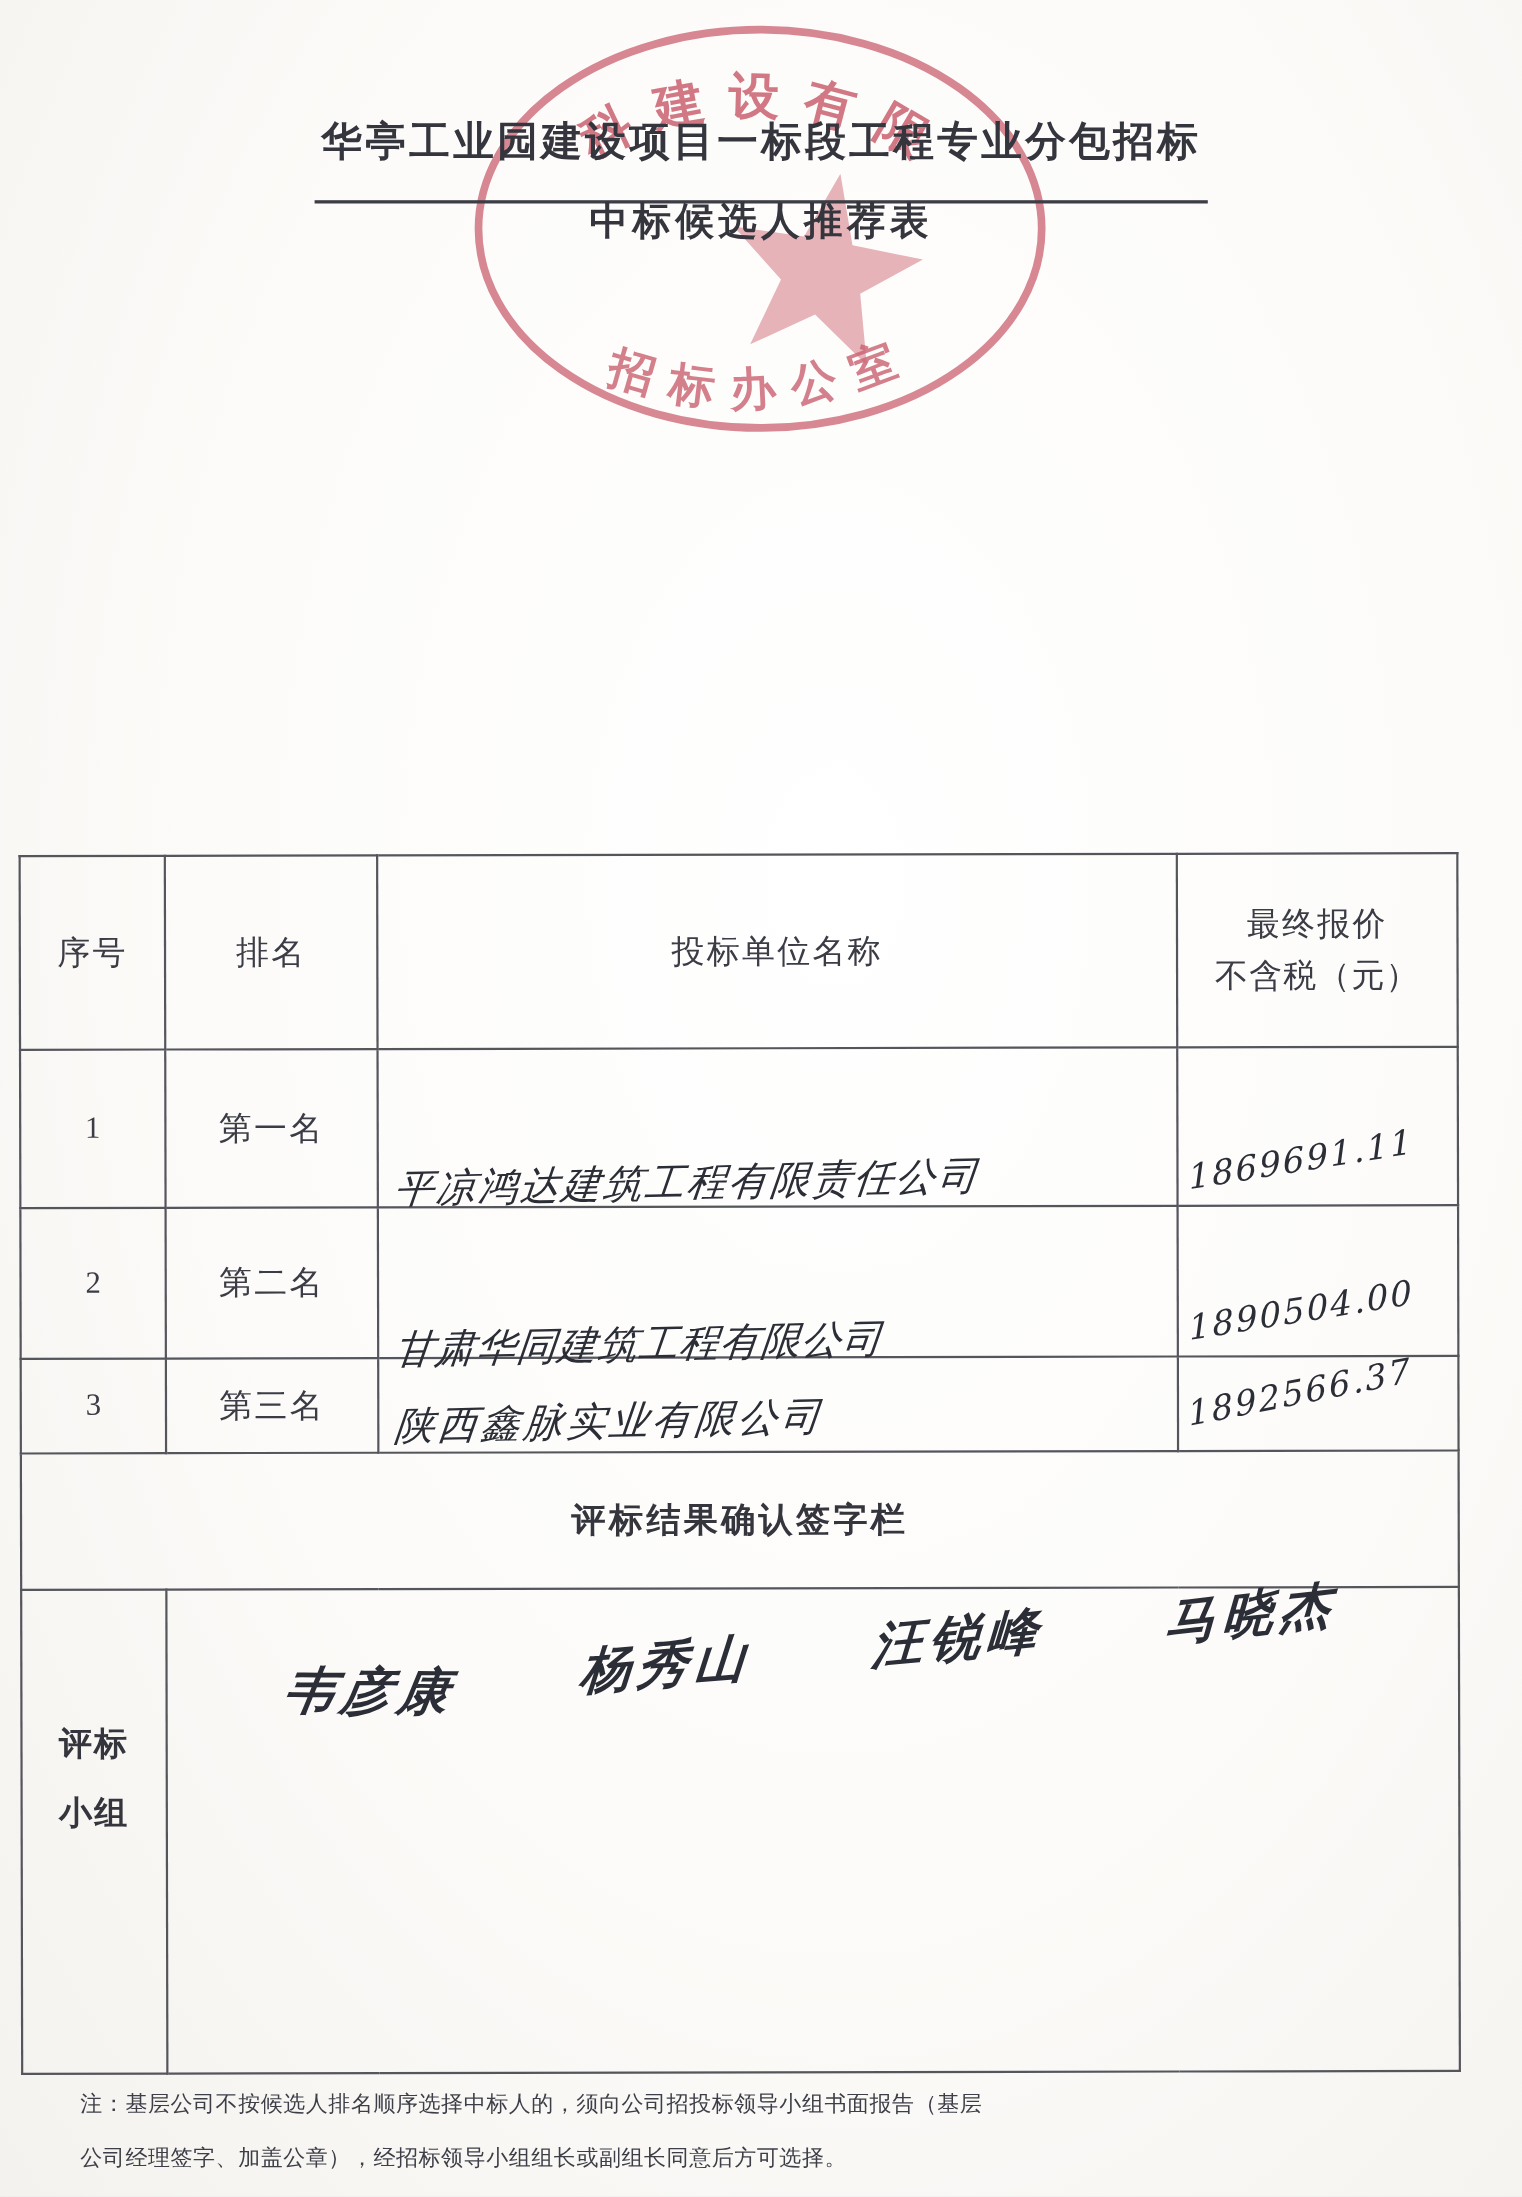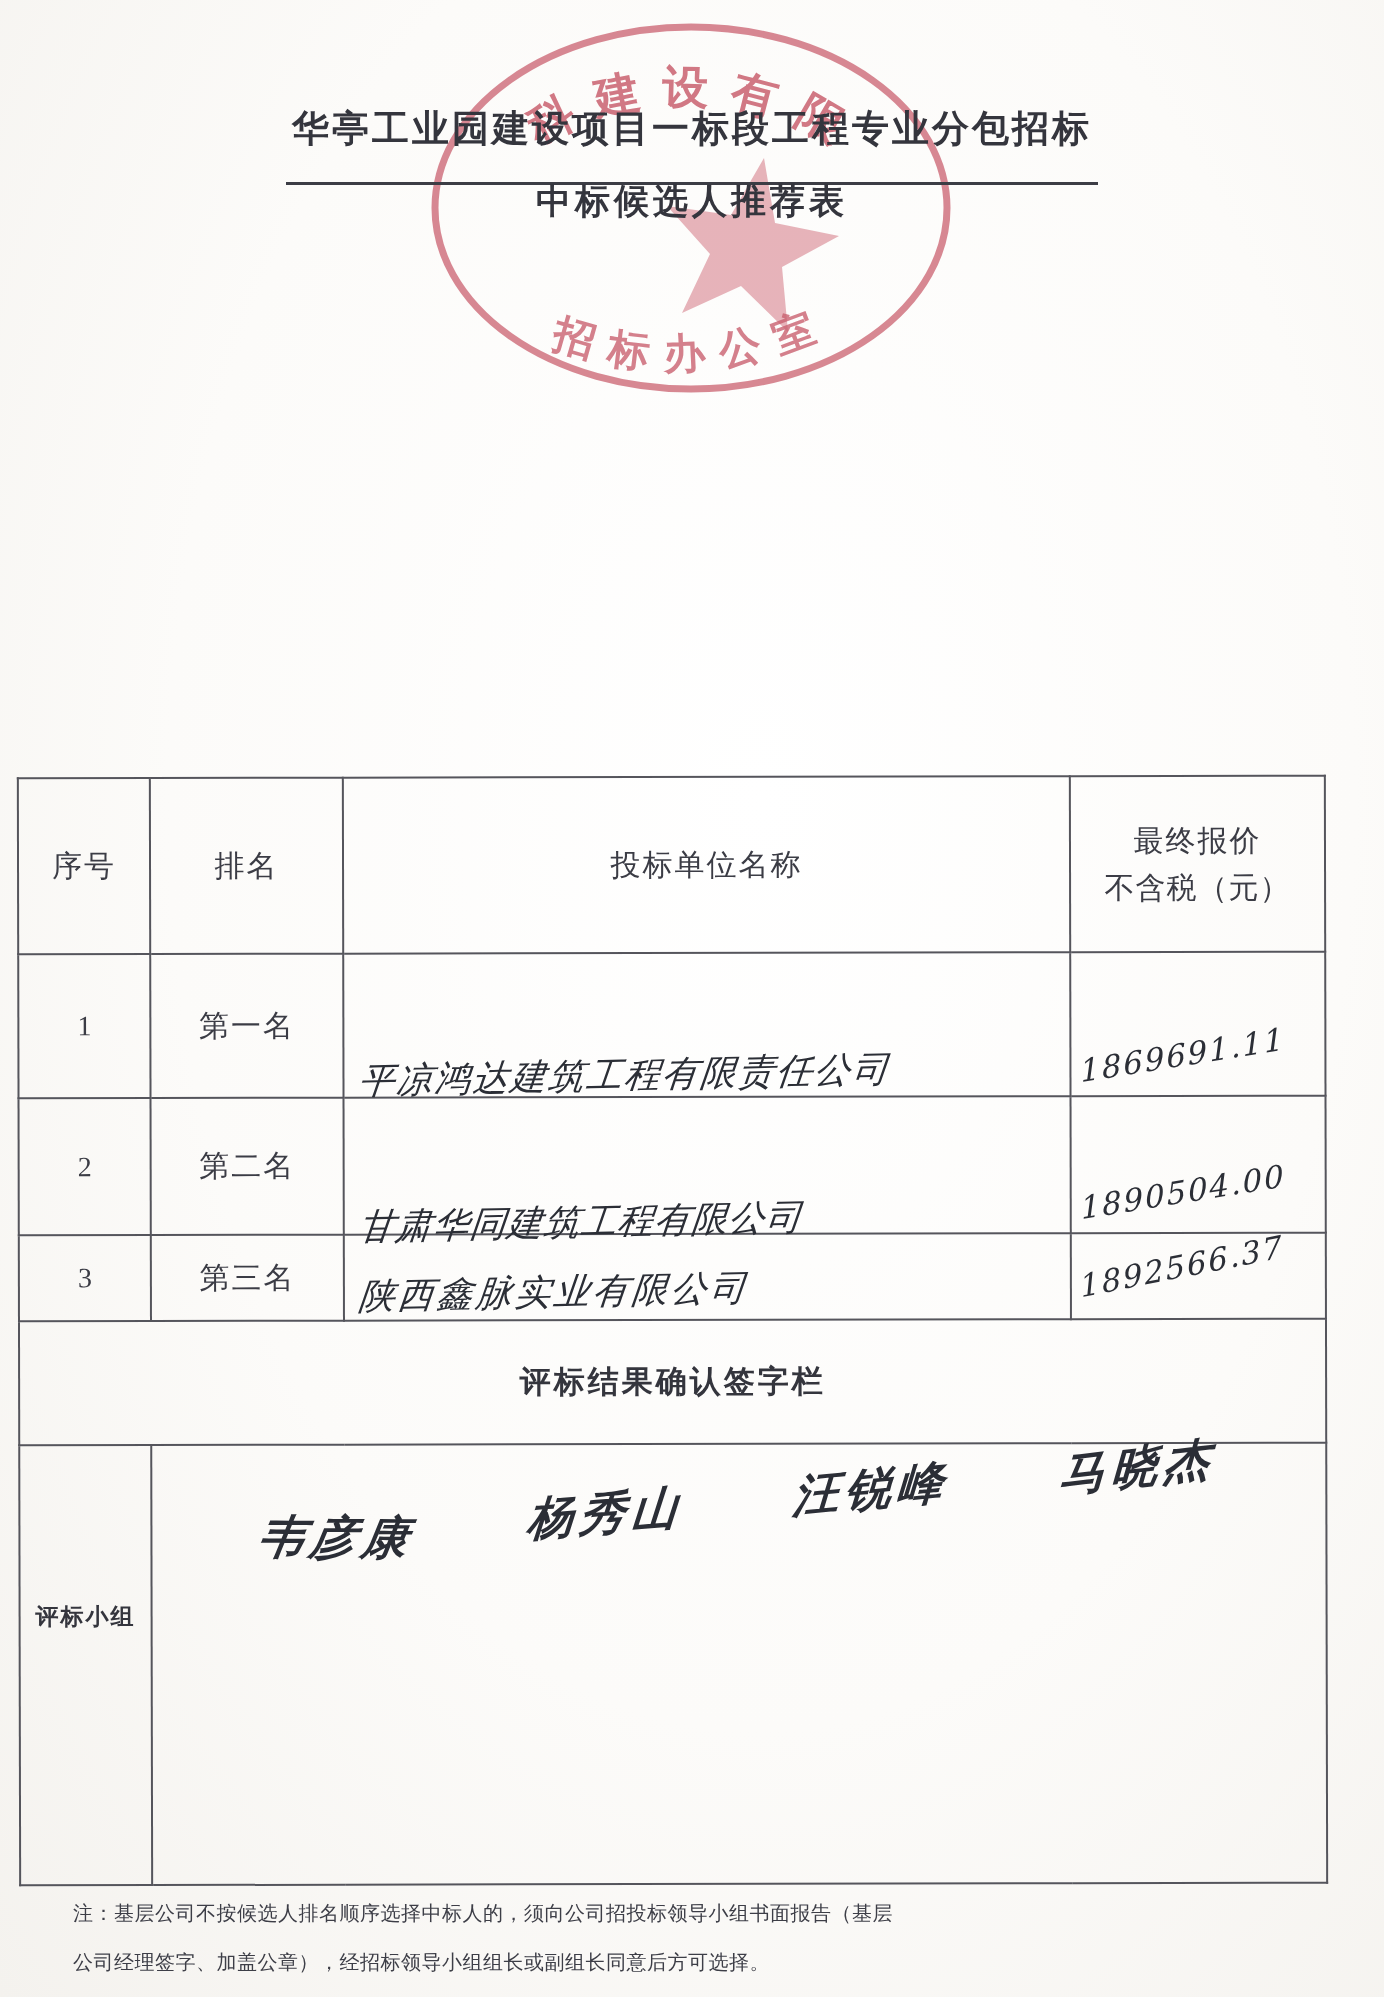--- a/index.html
+++ b/index.html
@@ -53,23 +53,23 @@
   }
   .h-row td{height:172px;letter-spacing:2px;}
   .price-head div{line-height:1.1;}
   .price-head .ph2{margin-top:14px;letter-spacing:1px;}
   .r1 td{height:140px;}
   .r2 td{height:133px;}
   .r3 td{height:82px;}
   .confirm td{height:120px;font-weight:bold;font-size:31px;letter-spacing:3px;color:#34353d;}
   .signrow td{height:436px;}
   .group-label{
-    display:flex;flex-direction:row;align-items:center;justify-content:center;
+    display:flex;flex-direction:column;align-items:center;justify-content:center;
     height:100%;transform:translateY(-48px);
-    font-weight:bold;font-size:23px;letter-spacing:2px;color:#34353d;line-height:2.1;
+    font-weight:bold;font-size:30px;letter-spacing:2px;color:#34353d;line-height:2.1;
   }
 
   .rank-cell{letter-spacing:2px;}
   .idx-cell{font-size:28px;}
 
   
   .hw{
     font-family:"DejaVu Serif", serif;
     font-style:italic;color:#2b2e36;
     white-space:nowrap;pointer-events:none;

